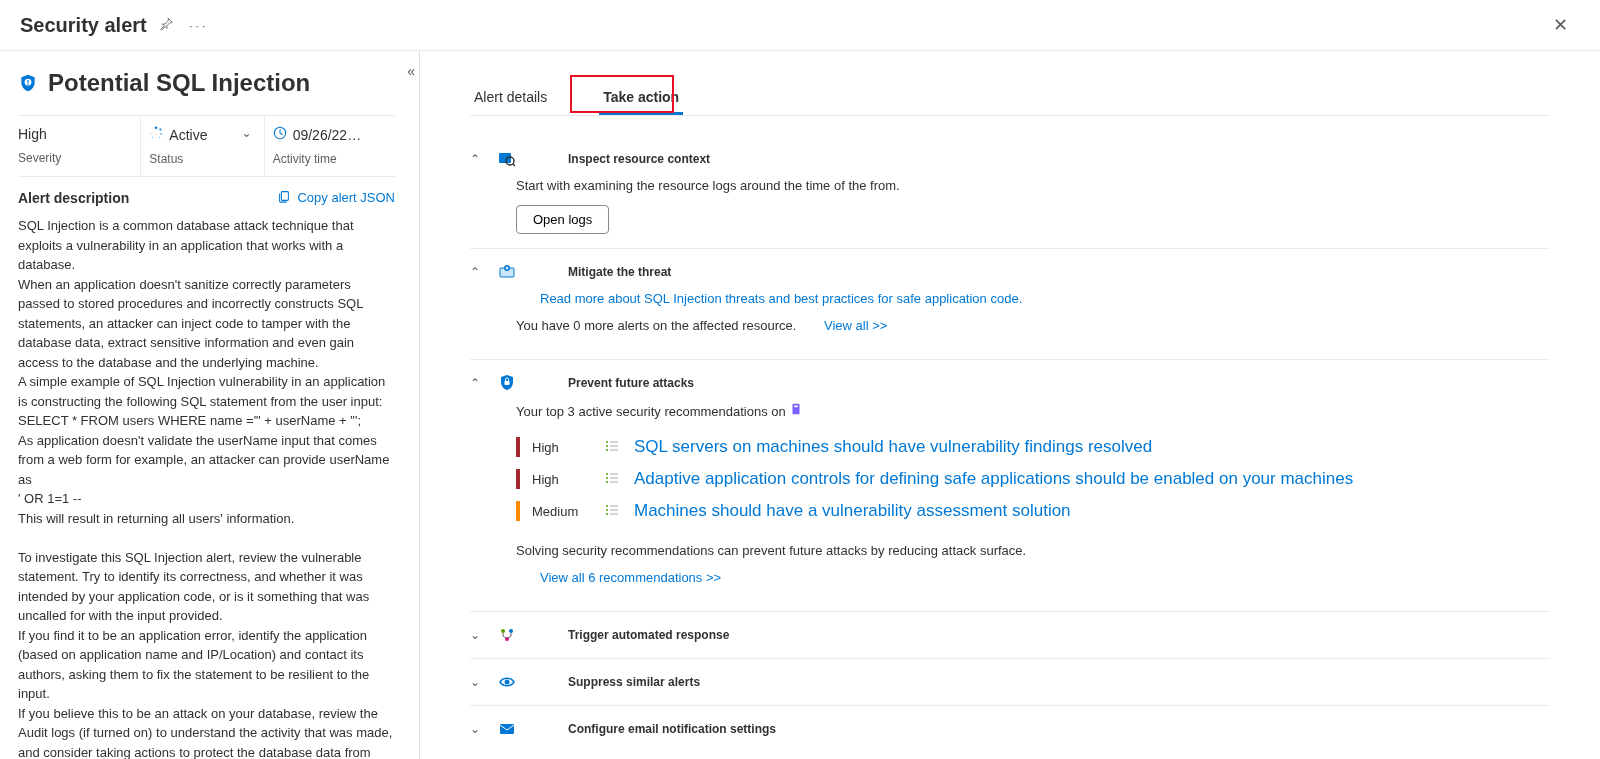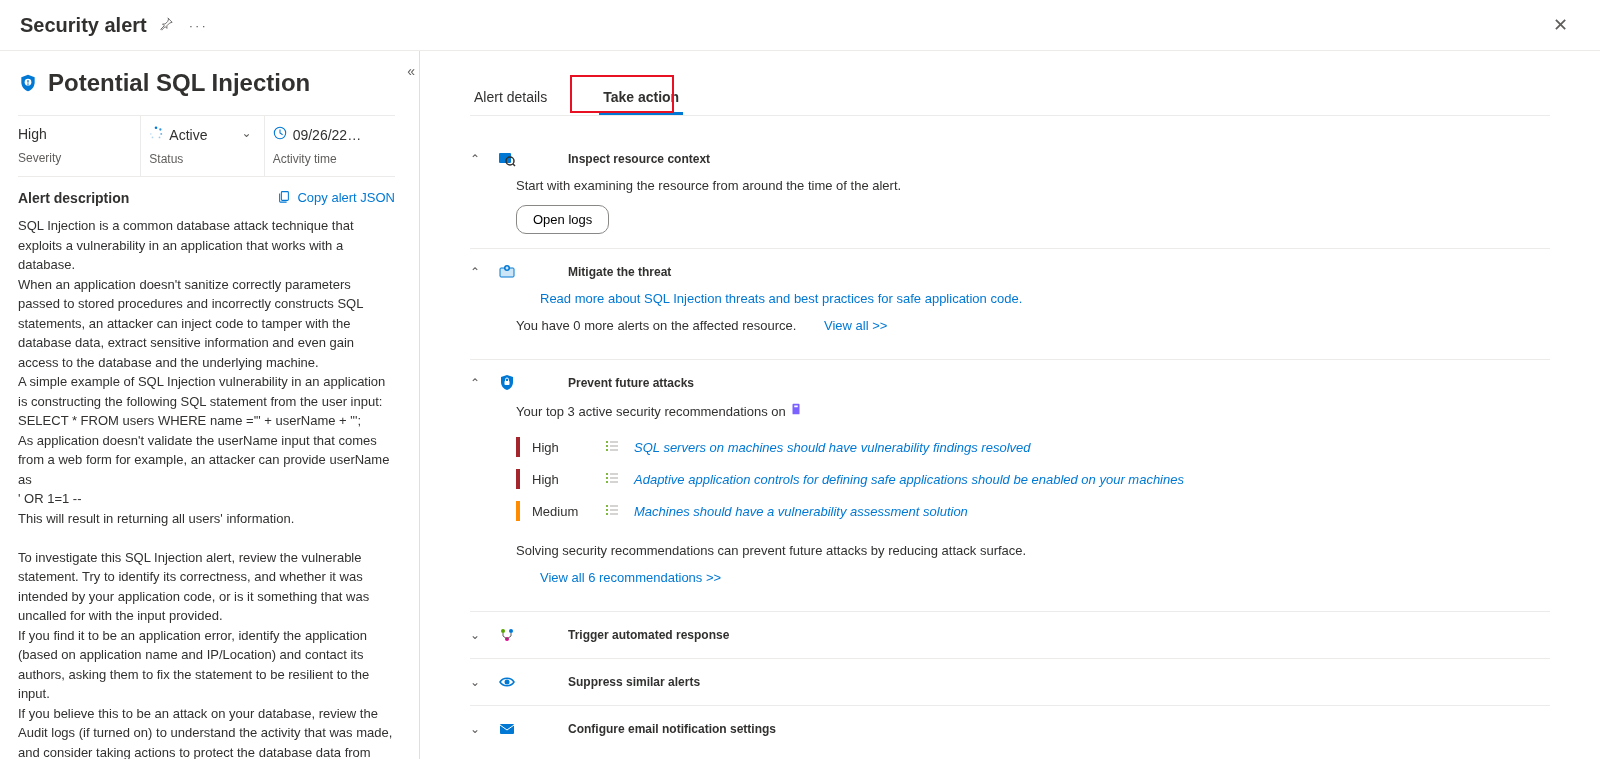--- a/index.html
+++ b/index.html
@@ -42,30 +42,30 @@
     .tab-highlight { position: absolute; border: 2px solid #e81123; pointer-events: none; }
     
     .section { border-bottom: 1px solid #edebe9; padding: 14px 0; }
     .section:last-child { border-bottom: none; }
     .section-header { display: flex; align-items: center; gap: 12px; cursor: pointer; }
     .section-chev { width: 16px; color: #605e5c; font-size: 12px; }
     .section-icon { width: 18px; height: 18px; display: flex; align-items: center; justify-content: center; }
     .section-title { font-size: 12px; font-weight: 600; margin-left: 40px; }
     .section-body { padding-left: 46px; padding-top: 10px; font-size: 13px; }
     .section-body p { margin-bottom: 12px; }
-    .btn-outline { border: 1px solid #8a8886; background: #fff; padding: 6px 16px; font-size: 13px; cursor: pointer; border-radius: 10px; }
+    .btn-outline { border: 1px solid #8a8886; background: #fff; padding: 6px 16px; font-size: 13px; cursor: pointer; border-radius: 4px; }
     .link { color: #0078d4; cursor: pointer; margin-left: 24px; }
     
     .rec-row { display: flex; align-items: center; gap: 12px; padding: 6px 0; }
     .sev-bar { width: 4px; height: 20px; }
     .sev-high { background: #a4262c; }
     .sev-medium { background: #ff8c00; }
     .sev-label { width: 60px; font-size: 13px; }
     .rec-icon { color: #8a8886; font-size: 14px; width: 18px; }
-    .rec-link { color: #0078d4; font-size: 13px; cursor: pointer; font-style: italic; }
+    .rec-link { color: #0078d4; font-size: 17px; cursor: pointer; }
     
     ::-webkit-scrollbar { width: 8px; }
     ::-webkit-scrollbar-thumb { background: #c8c6c4; border-radius: 4px; }
     ::-webkit-scrollbar-track { background: #f3f2f1; }
   </style>
 </head>
 <body>
 
 <div class="header-bar">
   <div class="header-title">Security alert</div>
@@ -180,21 +180,21 @@
         <span class="section-icon">
           <svg width="18" height="18" viewBox="0 0 18 18">
               <rect x="1" y="3" width="12" height="10" rx="1" fill="#0078d4"></rect>
               <circle cx="12" cy="11" r="4" fill="none" stroke="#323130" stroke-width="1.5"></circle>
               <path d="M15 14l2 2" stroke="#323130" stroke-width="1.5"></path>
             </svg>
         </span>
         <span class="section-title">Inspect resource context</span>
       </div>
       <div class="section-body">
-        <p>Start with examining the resource from around the time of the alert.</p>
+        <p>Start with examining the resource logs around the time of the from.</p>
         <button class="btn-outline">Open logs</button>
       </div>
     </div>
 
     <div class="section">
       <div class="section-header">
         <span class="section-chev">⌃</span>
         <span class="section-icon">
           <svg width="18" height="18" viewBox="0 0 18 18">
               <rect x="2" y="5" width="14" height="9" rx="1" fill="#cde6f7" stroke="#0078d4"></rect>

